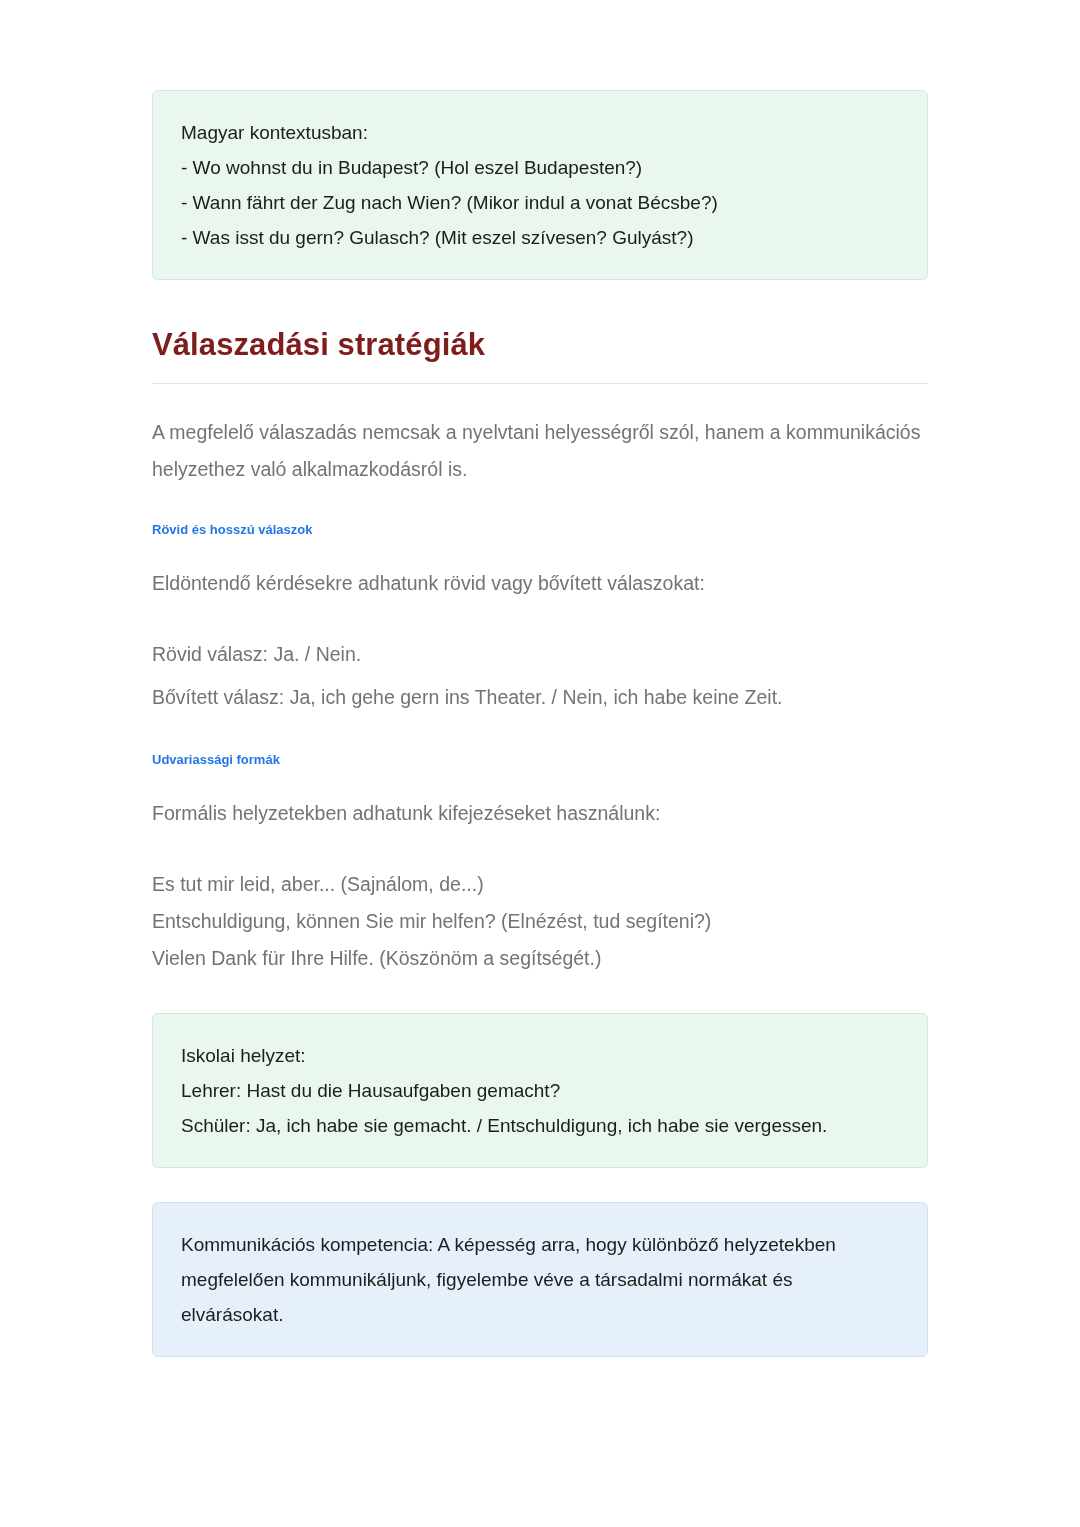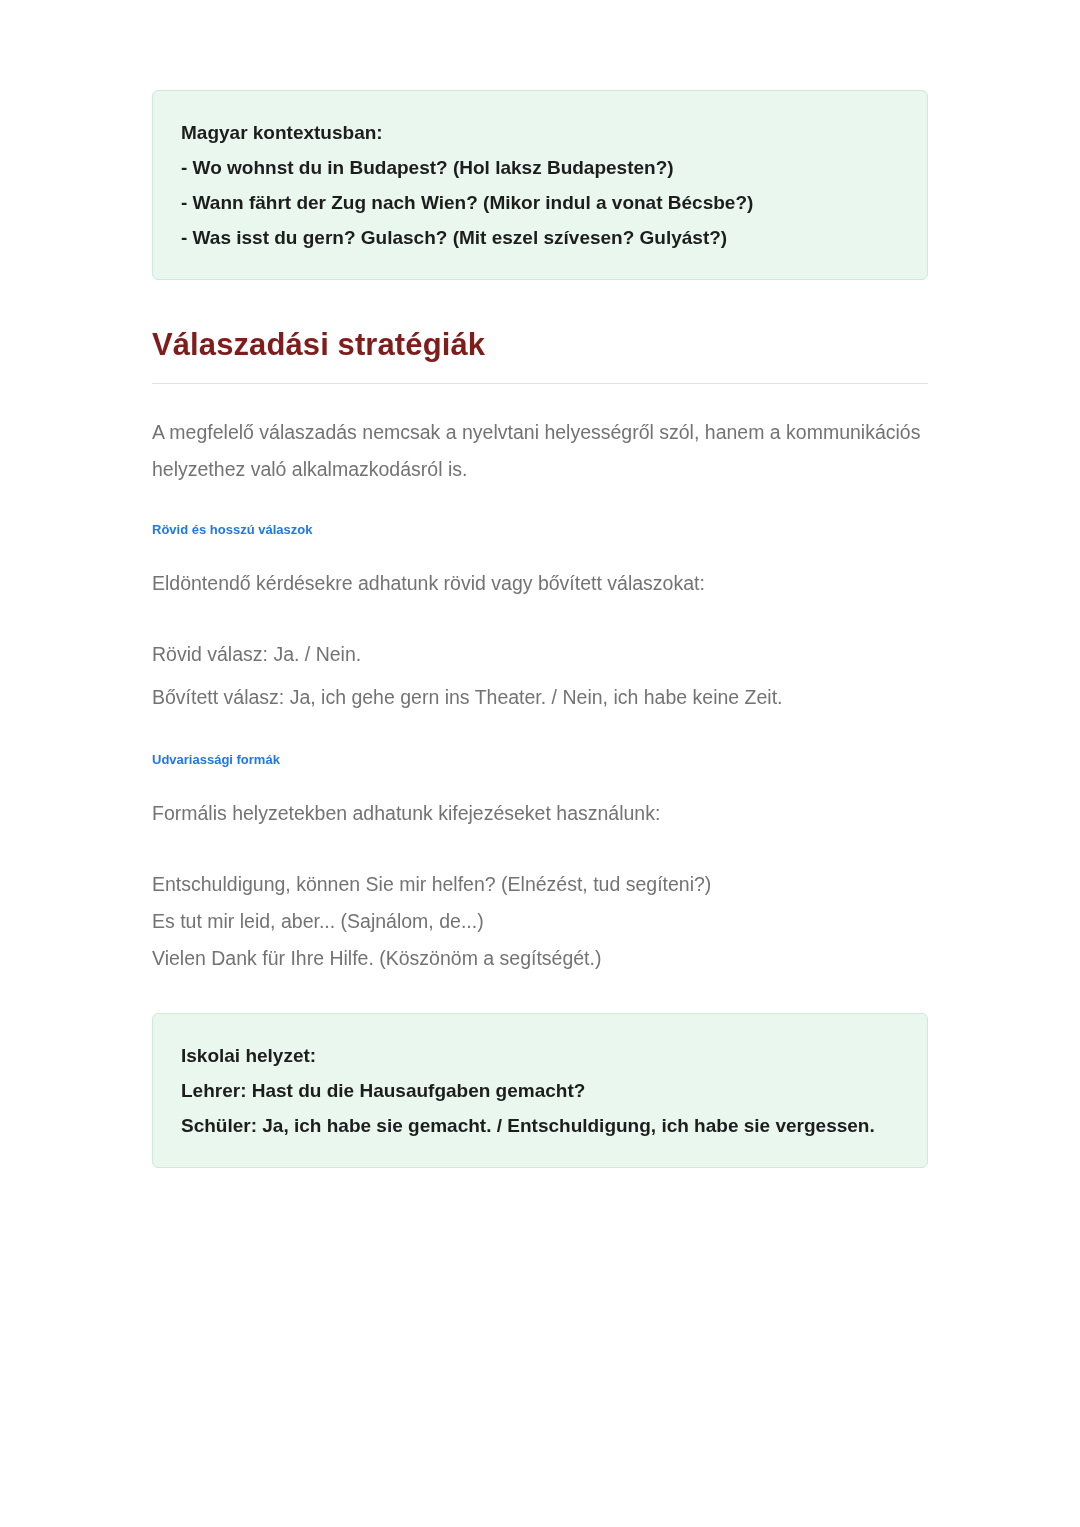--- a/index.html
+++ b/index.html
@@ -33,21 +33,21 @@
   }
   .callout.blue {
     background: #e6f0fb;
     border: 1px solid #cfe0f5;
   }
   .callout p {
     margin: 0;
     font-size: 19px;
     line-height: 35px;
     color: #1d1d1d;
-    font-weight: 700;
+    font-weight: 400;
   }
   h2.section-title {
     font-size: 31px;
     line-height: 1.25;
     color: #7f1d1d;
     font-weight: 700;
     margin: 46px 0 18px 0;
     letter-spacing: 0.1px;
   }
   .rule {
@@ -70,45 +70,48 @@
   }
   .block-gap { margin-bottom: 36px; }
 </style>
 </head>
 <body>
 
 <div class="page">
 
   <div class="callout green">
     <p>Magyar kontextusban:</p>
-    <p>- Wo wohnst du in Budapest? (Hol laksz Budapesten?)</p>
+    <p>- Wo wohnst du in Budapest? (Hol eszel Budapesten?)</p>
     <p>- Wann fährt der Zug nach Wien? (Mikor indul a vonat Bécsbe?)</p>
     <p>- Was isst du gern? Gulasch? (Mit eszel szívesen? Gulyást?)</p>
   </div>
 
   <h2 class="section-title">Válaszadási stratégiák</h2>
   <hr class="rule">
 
   <p class="body-text">A megfelelő válaszadás nemcsak a nyelvtani helyességről szól, hanem a kommunikációs helyzethez való alkalmazkodásról is.</p>
 
   <h3 class="sub-title">Rövid és hosszú válaszok</h3>
   <p class="body-text">Eldöntendő kérdésekre adhatunk rövid vagy bővített válaszokat:</p>
   <div class="block-gap">
     <p class="body-text" style="margin-bottom:6px">Rövid válasz: Ja. / Nein.</p>
     <p class="body-text" style="margin-bottom:0">Bővített válasz: Ja, ich gehe gern ins Theater. / Nein, ich habe keine Zeit.</p>
   </div>
 
   <h3 class="sub-title">Udvariassági formák</h3>
   <p class="body-text">Formális helyzetekben adhatunk kifejezéseket használunk:</p>
   <div class="block-gap">
+    <p class="body-text" style="margin-bottom:0">Es tut mir leid, aber... (Sajnálom, de...)</p>
     <p class="body-text" style="margin-bottom:0">Entschuldigung, können Sie mir helfen? (Elnézést, tud segíteni?)</p>
-    <p class="body-text" style="margin-bottom:0">Es tut mir leid, aber... (Sajnálom, de...)</p>
     <p class="body-text" style="margin-bottom:0">Vielen Dank für Ihre Hilfe. (Köszönöm a segítségét.)</p>
   </div>
 
   <div class="callout green">
     <p>Iskolai helyzet:</p>
     <p>Lehrer: Hast du die Hausaufgaben gemacht?</p>
     <p>Schüler: Ja, ich habe sie gemacht. / Entschuldigung, ich habe sie vergessen.</p>
   </div>
 
+  <div class="callout blue">
+    <p>Kommunikációs kompetencia: A képesség arra, hogy különböző helyzetekben megfelelően kommunikáljunk, figyelembe véve a társadalmi normákat és elvárásokat.</p>
+  </div>
 
 </div>
 
 </body></html>

